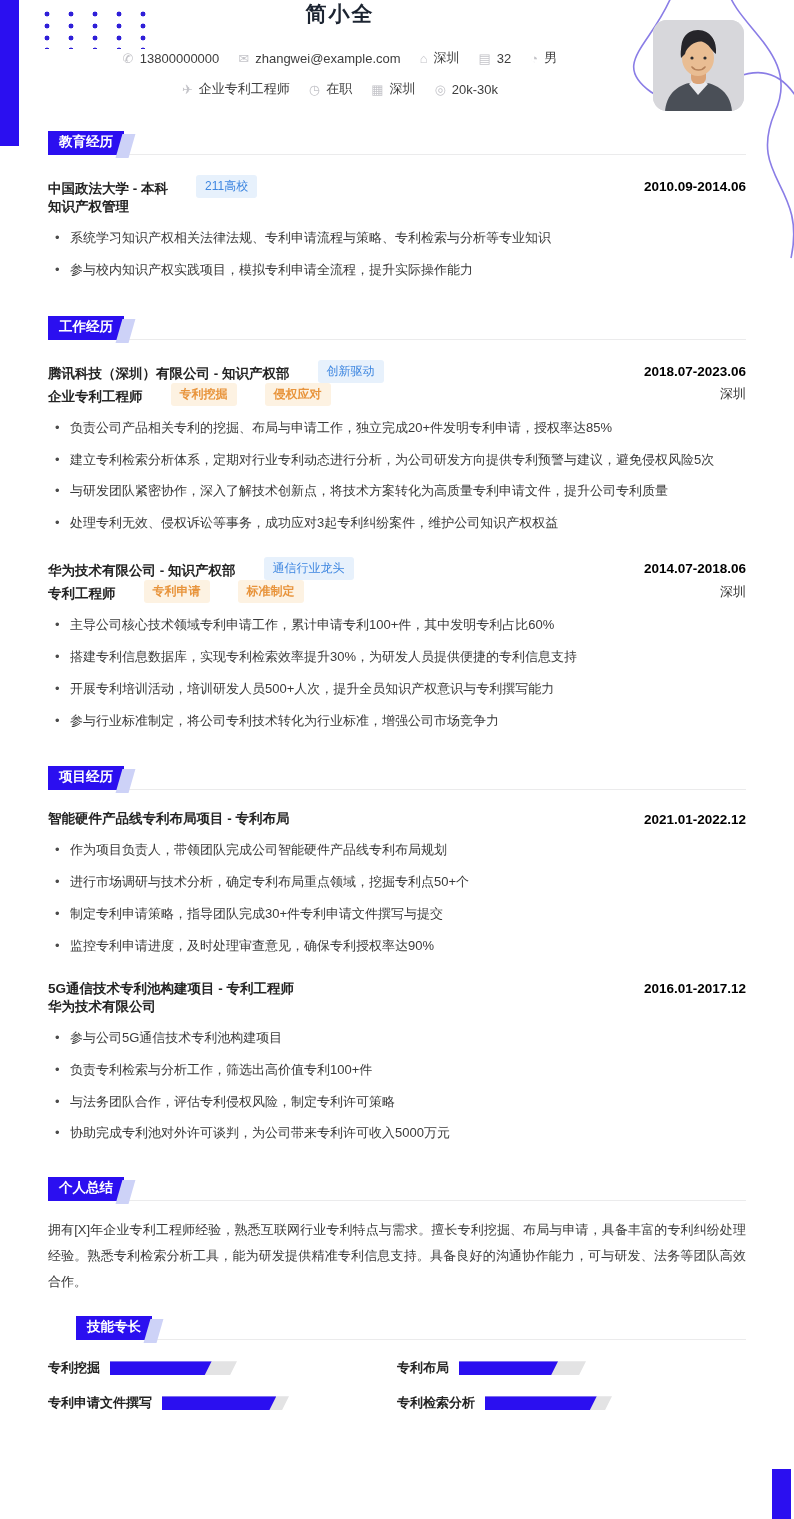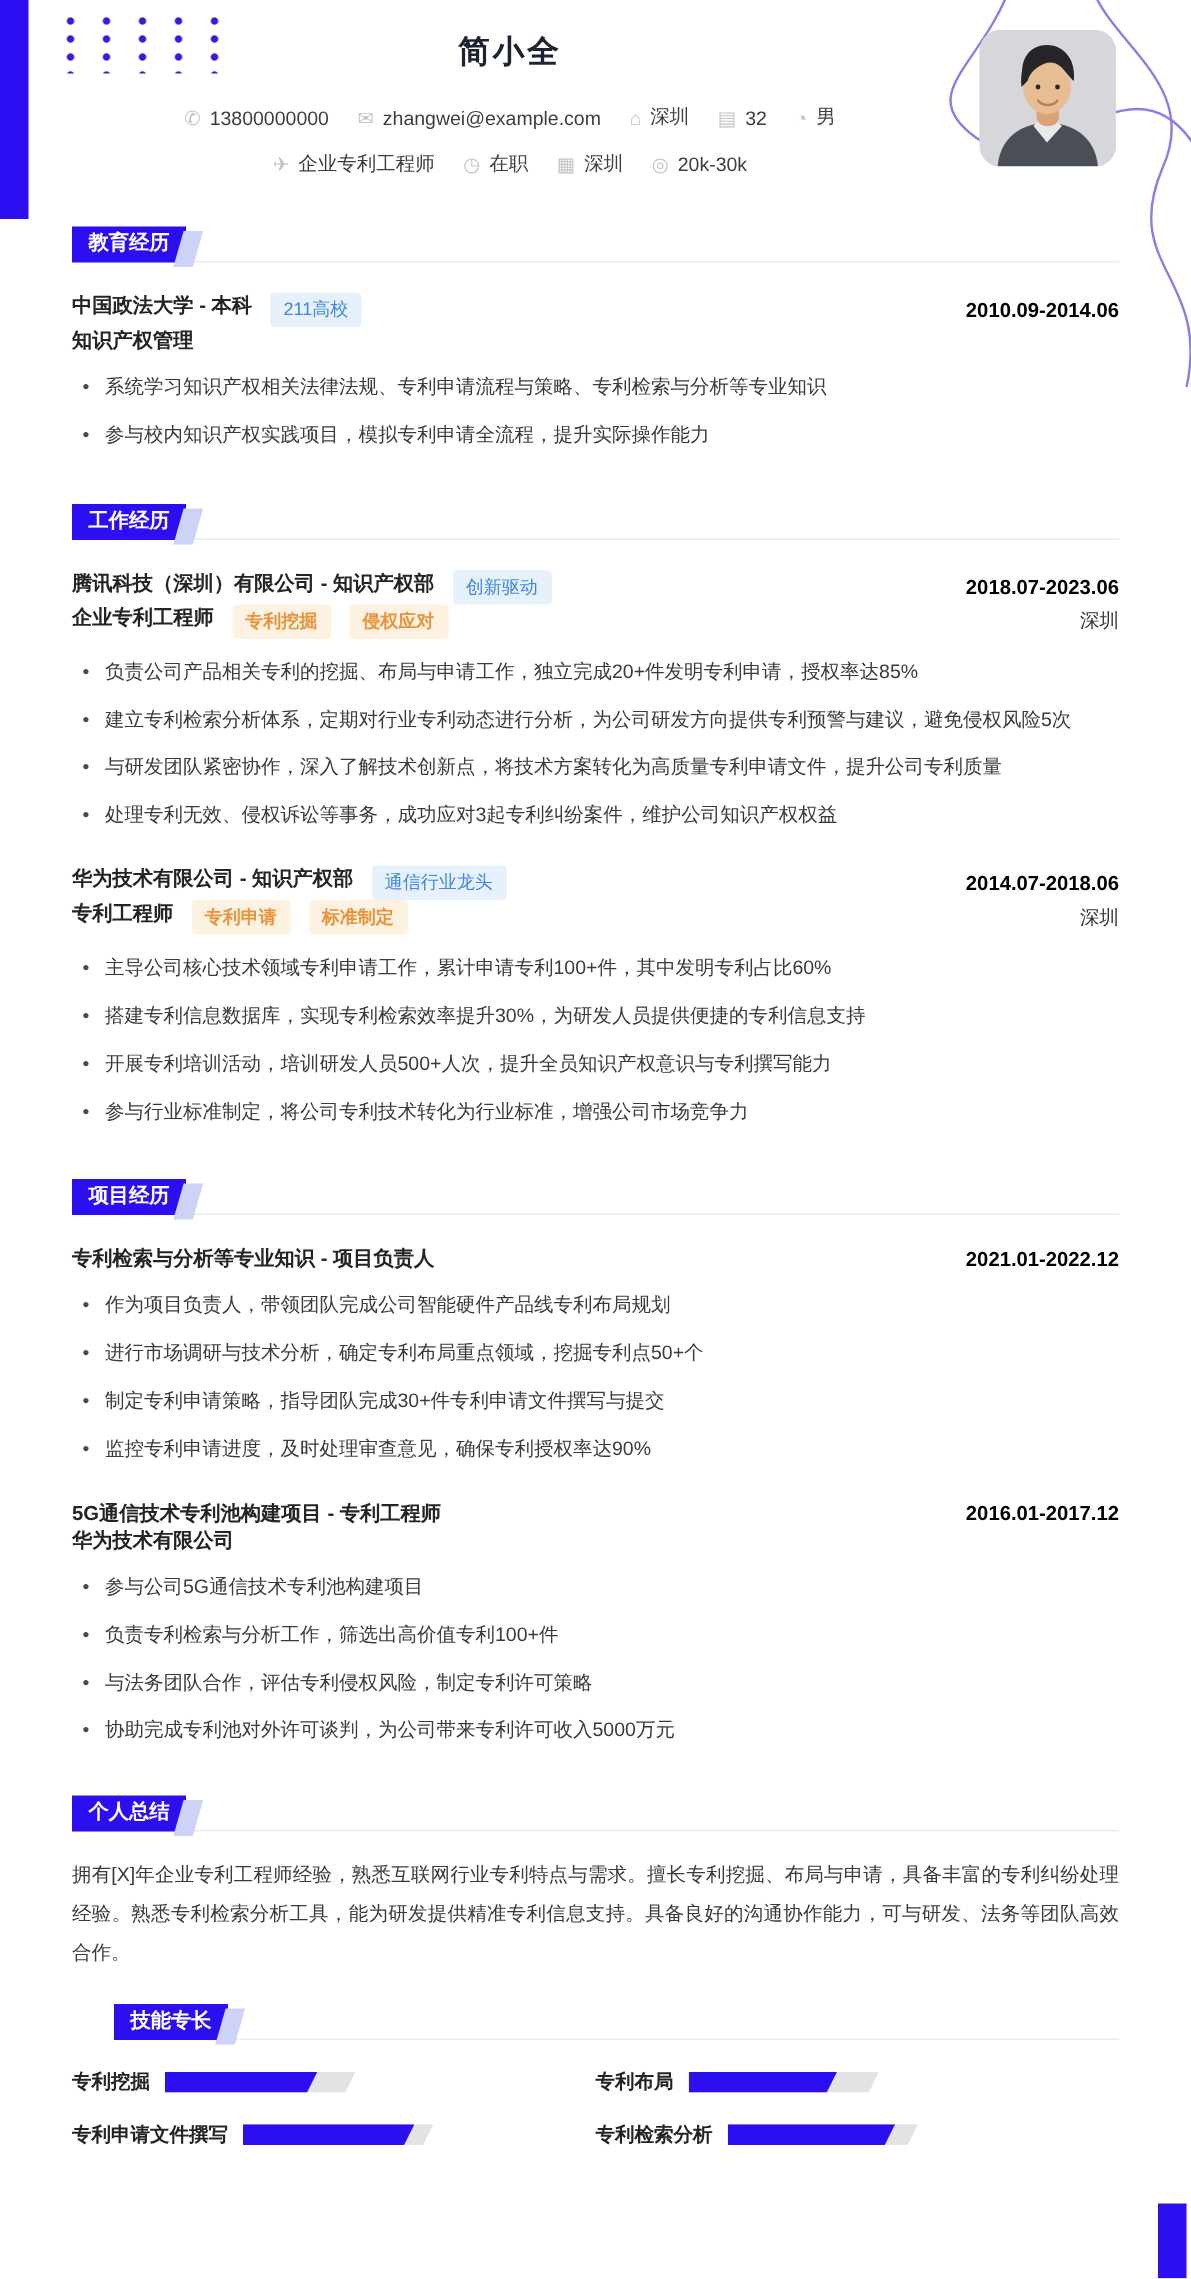--- a/index.html
+++ b/index.html
@@ -12,35 +12,35 @@
   .dot-grid { position:absolute; left:32px; top:5px; width:114px; height:44px;
     background-image:radial-gradient(circle,#2f1fd8 2.2px,rgba(0,0,0,0) 2.7px);
     background-size:24px 12px; background-position:3px 3px; }
   .curves { position:absolute; right:0; top:0; pointer-events:none; }
   .corner-block { position:absolute; right:3px; bottom:0; width:19px; height:50px; background:#2b0ff0; }
 
   
   .photo { position:absolute; left:653px; top:20px; width:91px; height:91px; border-radius:14px; overflow:hidden; background:#d8d8dc; }
 
   
-  .header { margin-left:48px; width:584px; text-align:center; padding-top:20px; }
+  .header { margin-left:48px; width:584px; text-align:center; }
   .name { font-size:21px; font-weight:bold; color:#1c2431; letter-spacing:2px; }
   .contact-row { display:flex; justify-content:center; align-items:center; gap:19px; margin-top:21px; font-size:13px; color:#3d3d3d; }
   .contact-row + .contact-row { margin-top:13px; }
   .citem { display:flex; align-items:center; gap:6px; white-space:nowrap; }
   .cicon { color:#c3c3c8; font-size:13px; line-height:1; }
 
   
   .section { margin:0 48px; }
   .sec-head { position:relative; border-bottom:1px solid #ebebec; height:24px; }
   .badge { position:relative; display:inline-block; background:#2b0ff0; color:#fff; font-size:13.5px; font-weight:bold; padding:4px 11px 5px; line-height:1.1; z-index:1; }
   .badge::after { content:""; position:absolute; top:3px; right:-8px; width:13px; height:100%; background:#cdd2f7; transform:skewX(-16deg); z-index:-1; }
 
   .row-flex { display:flex; justify-content:space-between; align-items:center; }
-  .left-group { display:flex; align-items:flex-start; }
+  .left-group { display:flex; align-items:flex-end;gap:16px; }
   .bold { font-weight:bold; font-size:13.5px; color:#242424; }
   .date { font-weight:bold; font-size:13.5px; color:#000000; white-space:nowrap; }
   .loc { font-size:13px; color:#333; }
   .tag-blue { background:#e7f1fc; color:#3f87e0; font-size:12px; padding:3px 9px; border-radius:3px; margin-left:12px; white-space:nowrap; }
   .tag-orange { background:#fdf2e2; color:#e8943c; font-size:12px; font-weight:bold; padding:3px 9px; border-radius:3px; margin-left:12px; white-space:nowrap; }
 
   ul.bullets { list-style:none; }
   ul.bullets li { position:relative; padding-left:22px; font-size:13px; color:#3a3a3a; line-height:1.45; margin-top:13px; }
   ul.bullets li::before { content:"•"; position:absolute; left:7px; top:0; color:#4a4a4a; }
 
@@ -199,21 +199,21 @@
       <li>参与行业标准制定，将公司专利技术转化为行业标准，增强公司市场竞争力</li>
     </ul>
   </div>
 
   <div class="section">
     <div class="sec-head mt-head">
       <span class="badge">项目经历</span>
     </div>
 
     <div class="row-flex entry-row">
-      <span class="bold">专利检索与分析等专业知识 - 项目负责人</span>
+      <span class="bold">智能硬件产品线专利布局项目 - 专利布局</span>
       <span class="date">2021.01-2022.12</span>
     </div>
     <ul class="bullets">
       <li>作为项目负责人，带领团队完成公司智能硬件产品线专利布局规划</li>
       <li>进行市场调研与技术分析，确定专利布局重点领域，挖掘专利点50+个</li>
       <li>制定专利申请策略，指导团队完成30+件专利申请文件撰写与提交</li>
       <li>监控专利申请进度，及时处理审查意见，确保专利授权率达90%</li>
     </ul>
 
     <div class="row-flex entry-gap">

